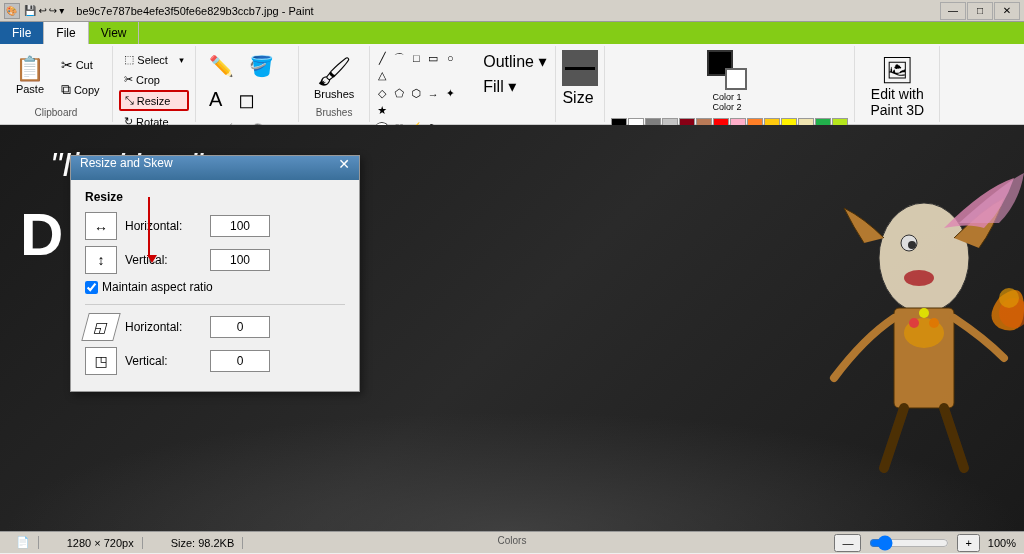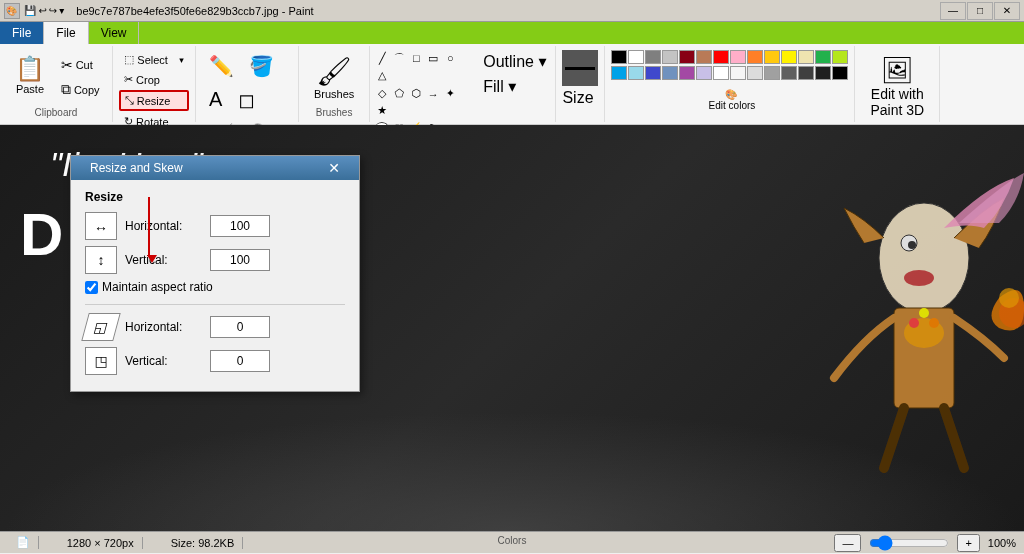--- a/index.html
+++ b/index.html
@@ -91,23 +91,22 @@
       background: #f0f0f0;
       border: 1px solid #999;
       box-shadow: 3px 3px 8px rgba(0,0,0,0.4);
       font-size: 12px;
     }
     .dialog-titlebar {
       background: linear-gradient(to bottom, #5a8fc0, #3a6f9a);
       color: white;
       height: 24px;
       display: flex;
-      align-items: center;
       justify-content: space-between;
-      padding: 0 19px;
+      padding: 0 9px;
       font-size: 12px;
     }
     .dialog-close { color: white; cursor: pointer; font-size: 14px; }
     .dialog-body { padding: 10px 14px; }
     .section-title { font-weight: bold; margin-bottom: 8px; font-size: 12px; }
     .field-row { display: flex; align-items: center; margin-bottom: 6px; }
     .field-label { width: 85px; font-size: 12px; }
     .field-input { width: 60px; height: 22px; border: 1px solid #888; padding: 2px 4px; font-size: 12px; text-align: center; }
     .radio-group { display: flex; gap: 8px; margin-bottom: 8px; align-items: center; }
     .radio-label { font-size: 12px; }
@@ -296,20 +295,28 @@
     <div class="ribbon-group" style="padding:4px 6px;">
       <div class="ribbon-group-content" style="flex-direction:column;gap:3px;">
         <div style="width:36px;height:36px;background:#555;display:flex;align-items:center;justify-content:center;">
           <div style="width:30px;height:3px;background:#000;"></div>
         </div>
         <span style="font-size:16px;text-align:center;">Size</span>
       </div>
     </div>
 
     <div class="ribbon-group colors-group">
+      <div style="display:flex;flex-direction:column;align-items:center;margin-right:6px;">
+        <div style="position:relative;width:40px;height:40px;">
+          <div style="width:26px;height:26px;background:#000;border:2px solid #333;position:absolute;top:0;left:0;"></div>
+          <div style="width:22px;height:22px;background:#fff;border:2px solid #666;position:absolute;bottom:0;right:0;"></div>
+        </div>
+        <div style="font-size:9px;text-align:center;margin-top:2px;">Color 1</div>
+        <div style="font-size:9px;text-align:center;">Color 2</div>
+      </div>
       <div style="display:flex;flex-direction:column;gap:2px;">
         <div id="color-grid-top" style="display:flex;gap:1px;">
             <div style="width: 16px; height: 14px; background: rgb(0, 0, 0); border: 1px solid rgb(153, 153, 153); cursor: pointer;"></div>
             <div style="width: 16px; height: 14px; background: rgb(255, 255, 255); border: 1px solid rgb(153, 153, 153); cursor: pointer;"></div>
             <div style="width: 16px; height: 14px; background: rgb(127, 127, 127); border: 1px solid rgb(153, 153, 153); cursor: pointer;"></div>
             <div style="width: 16px; height: 14px; background: rgb(195, 195, 195); border: 1px solid rgb(153, 153, 153); cursor: pointer;"></div>
             <div style="width: 16px; height: 14px; background: rgb(136, 0, 21); border: 1px solid rgb(153, 153, 153); cursor: pointer;"></div>
             <div style="width: 16px; height: 14px; background: rgb(185, 122, 87); border: 1px solid rgb(153, 153, 153); cursor: pointer;"></div>
             <div style="width: 16px; height: 14px; background: rgb(255, 0, 0); border: 1px solid rgb(153, 153, 153); cursor: pointer;"></div>
             <div style="width: 16px; height: 14px; background: rgb(255, 174, 201); border: 1px solid rgb(153, 153, 153); cursor: pointer;"></div>

